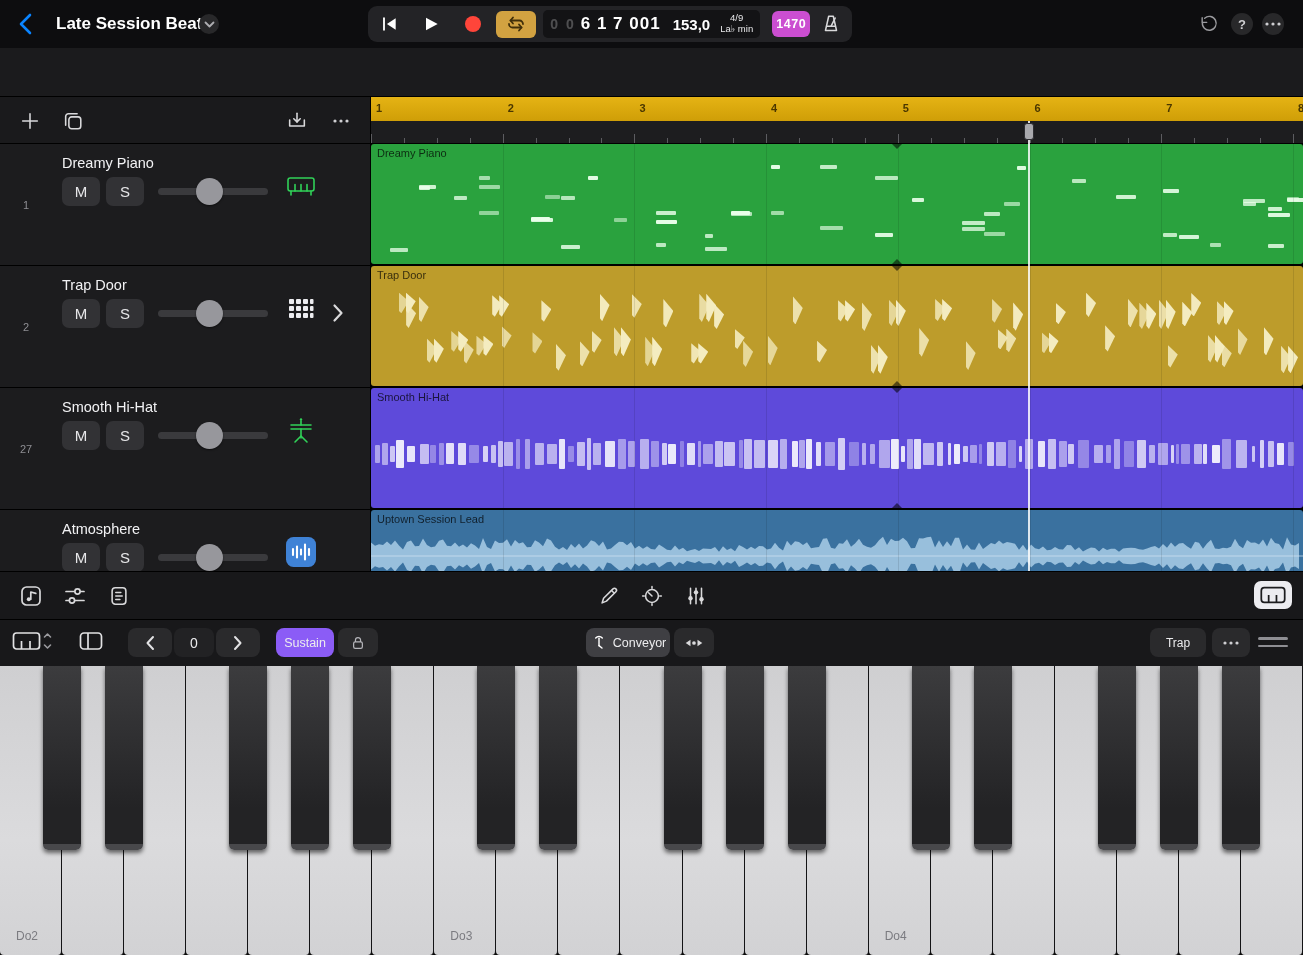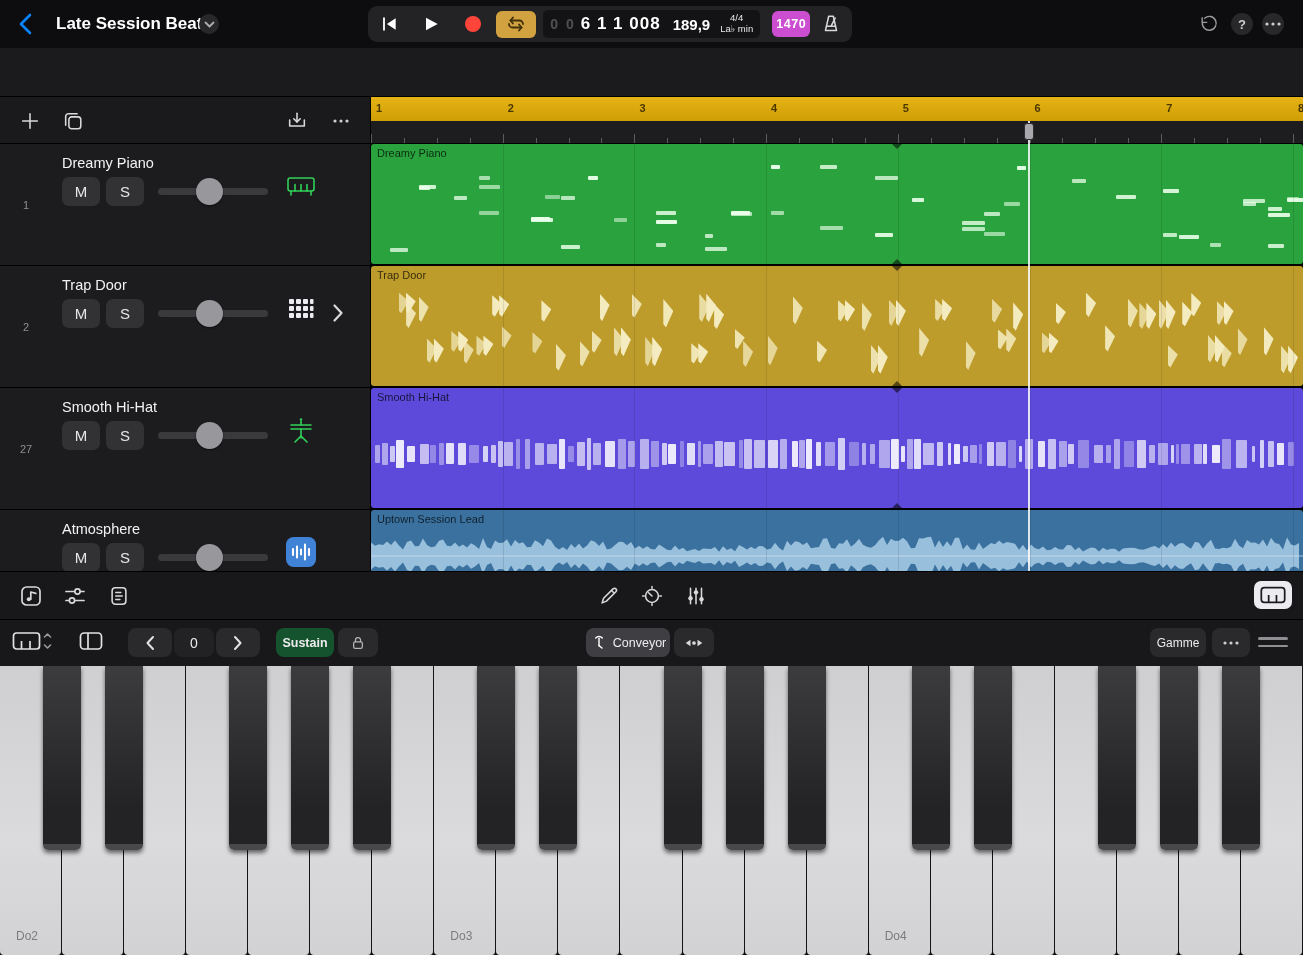--- a/index.html
+++ b/index.html
@@ -150,24 +150,24 @@
             <g fill="none" stroke="#42300a" stroke-width="1.8" stroke-linecap="round" stroke-linejoin="round">
               <path d="M5.5 6.5h9a3.5 3.5 0 0 1 3.5 3.5"></path>
               <polyline points="8,3.5 5.5,6.5 8,9.5"></polyline>
               <path d="M16.5 13.5h-9A3.5 3.5 0 0 1 4 10"></path>
               <polyline points="14,10.5 16.5,13.5 14,16.5"></polyline>
             </g>
           </svg>
       </div>
       <div class="lcd">
         <span class="dim">0 0</span>
-        <span class="pos">6 1 1 008</span>
-        <span class="tempo">189,9</span>
+        <span class="pos">6 1 7 001</span>
+        <span class="tempo">153,0</span>
         <span class="sigkey">
-          <span>4/4</span>
+          <span>4/9</span>
           <span class="key">La♭ min</span>
         </span>
       </div>
       <div class="cnt">1470</div>
       <div class="tpbtn">
         <svg class="st" width="22" height="22" viewBox="0 0 24 24">
             <path d="M9.5 3.5h5L18 19H6z"></path>
             <path d="M7.3 14.5h9.4"></path>
             <path d="M12 14.5L16.5 5.5"></path>
           </svg>
@@ -810,21 +810,21 @@
     <svg width="10" height="16" viewBox="0 0 10 16">
         <polyline points="8,2 2.5,8 8,14" fill="none" stroke="#e2e2e4" stroke-width="2" stroke-linecap="round" stroke-linejoin="round"></polyline>
       </svg>
   </div>
   <div class="pill" style="left:174px;width:40px;background:#222224;font-size:14px;">0</div>
   <div class="pill" style="left:216px;width:44px;">
     <svg width="10" height="16" viewBox="0 0 10 16">
         <polyline points="2,2 7.5,8 2,14" fill="none" stroke="#e2e2e4" stroke-width="2" stroke-linecap="round" stroke-linejoin="round"></polyline>
       </svg>
   </div>
-  <div class="pill" style="left:276px;width:58px;background:#14532d;font-weight:bold;">Sustain</div>
+  <div class="pill" style="left:276px;width:58px;background:#8b5cf6;">Sustain</div>
   <div class="pill" style="left:338px;width:40px;">
     <svg width="16" height="18" viewBox="0 0 22 22">
         <rect x="5" y="9.5" width="12" height="9" rx="2.2" fill="none" stroke="#b5b5ba" stroke-width="1.7"></rect>
         <path d="M7.5 9.5V7a3.5 3.5 0 0 1 7 0v2.5" fill="none" stroke="#b5b5ba" stroke-width="1.7"></path>
       </svg>
   </div>
   <div class="pill sel" style="left:586px;width:84px;">
     <svg width="18" height="18" viewBox="0 0 24 24">
         <g fill="none" stroke="#fff" stroke-width="1.9" stroke-linecap="round" stroke-linejoin="round">
           <path d="M12 15.5V5.8"></path>
@@ -834,21 +834,21 @@
       </svg>
     <span>Conveyor</span>
   </div>
   <div class="pill" style="left:674px;width:40px;">
     <svg width="22" height="14" viewBox="0 0 24 16">
         <polygon points="2.5,8 8,4.2 8,11.8" fill="#d9d9db"></polygon>
         <circle cx="12" cy="8" r="2.1" fill="#d9d9db"></circle>
         <polygon points="21.5,8 16,4.2 16,11.8" fill="#d9d9db"></polygon>
       </svg>
   </div>
-  <div class="pill" style="left:1150px;width:56px;font-size:12px;">Gamme</div>
+  <div class="pill" style="left:1150px;width:56px;font-size:12px;">Trap</div>
   <div class="pill" style="left:1212px;width:38px;">
     <svg width="16" height="4" viewBox="0 0 16 4">
         <circle cx="2" cy="2" r="1.6" fill="#cfcfd2"></circle>
         <circle cx="8" cy="2" r="1.6" fill="#cfcfd2"></circle>
         <circle cx="14" cy="2" r="1.6" fill="#cfcfd2"></circle>
       </svg>
   </div>
   <div class="handle">
       <div></div>
       <div></div>

